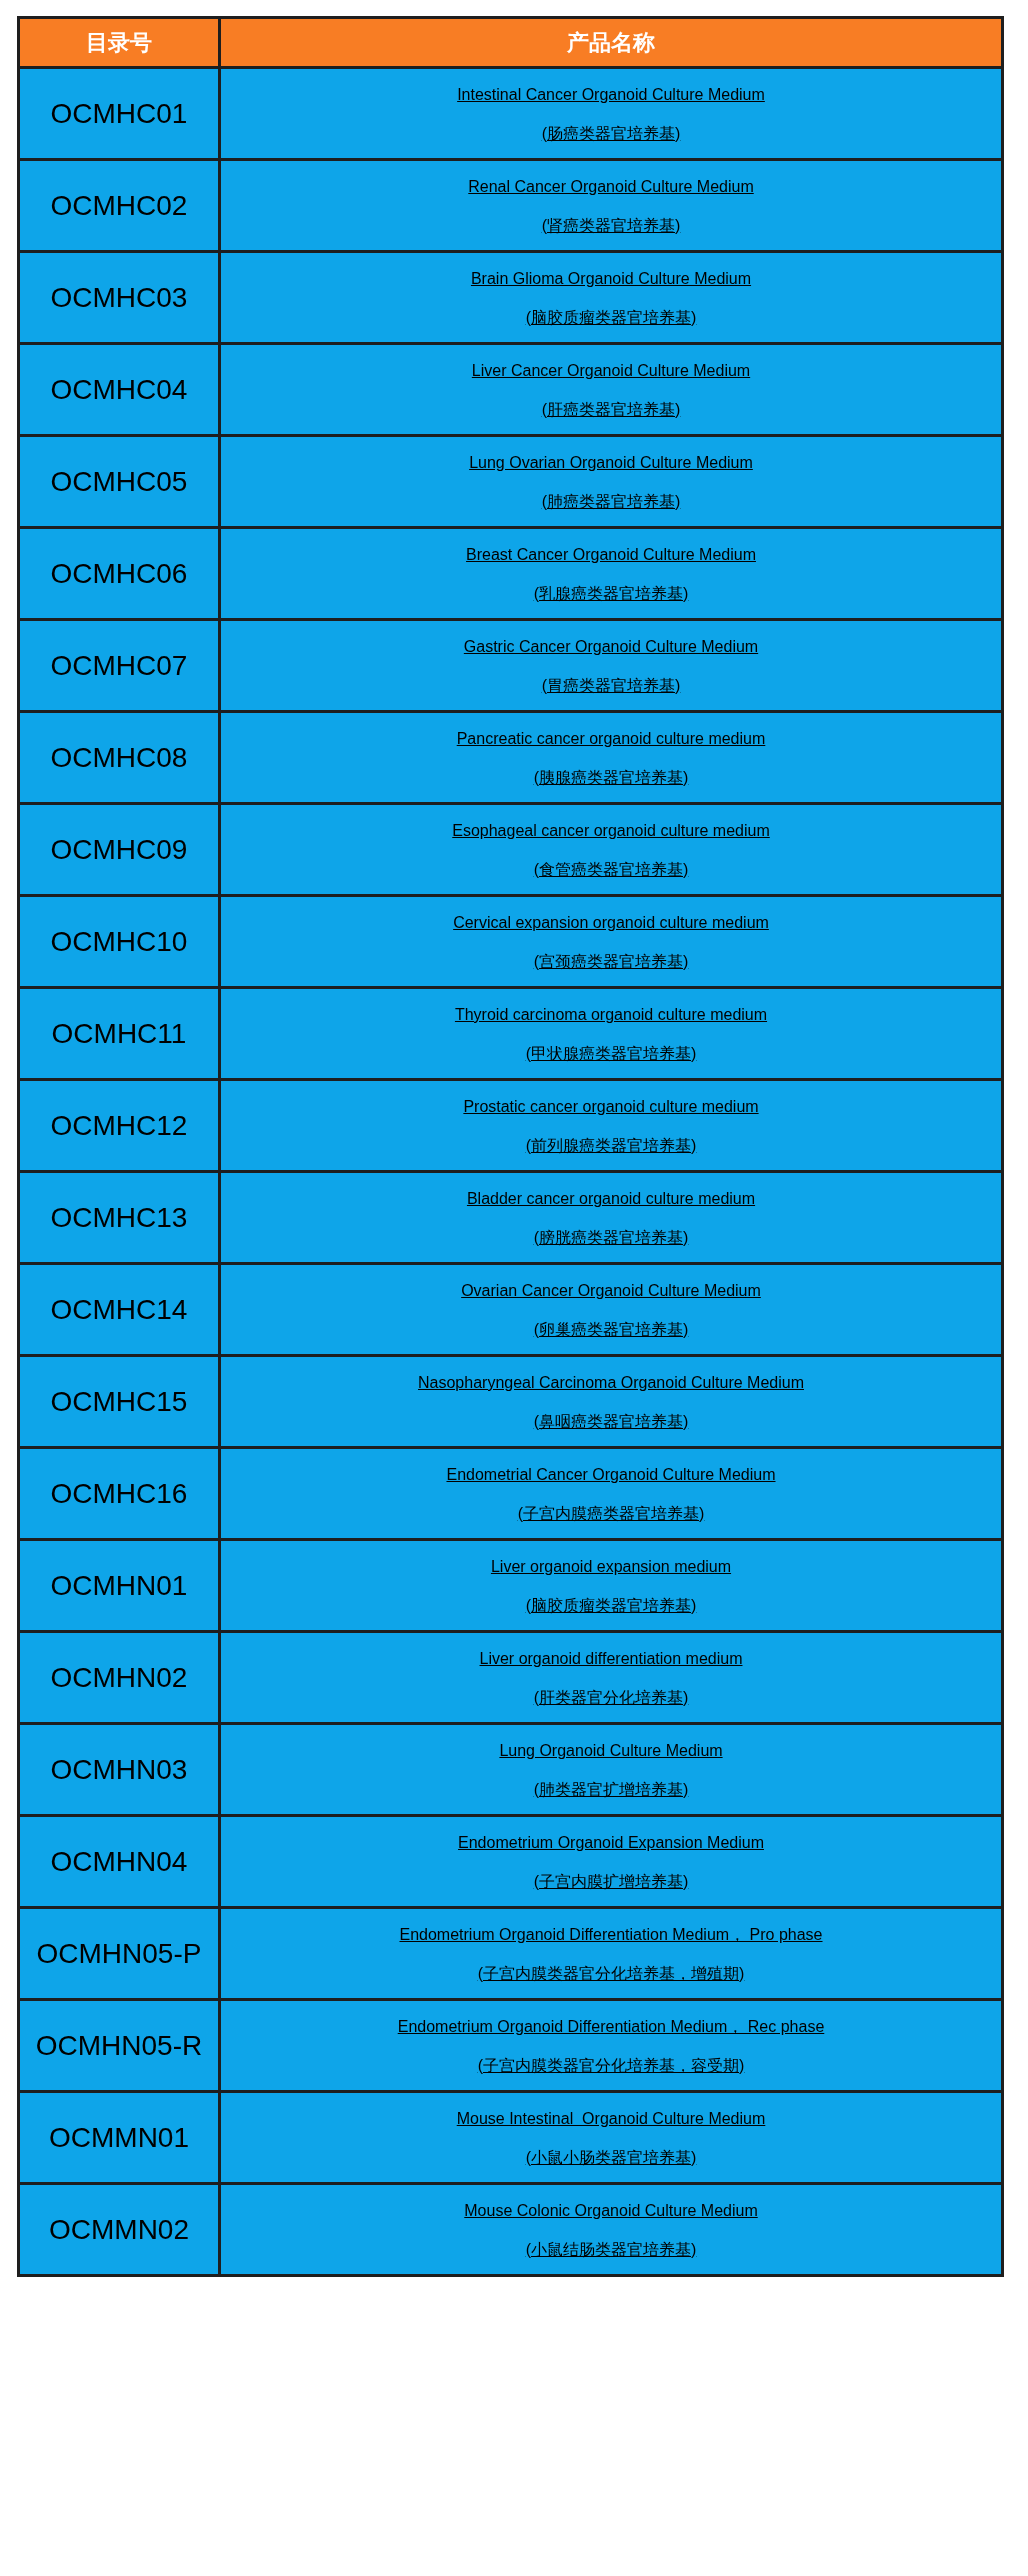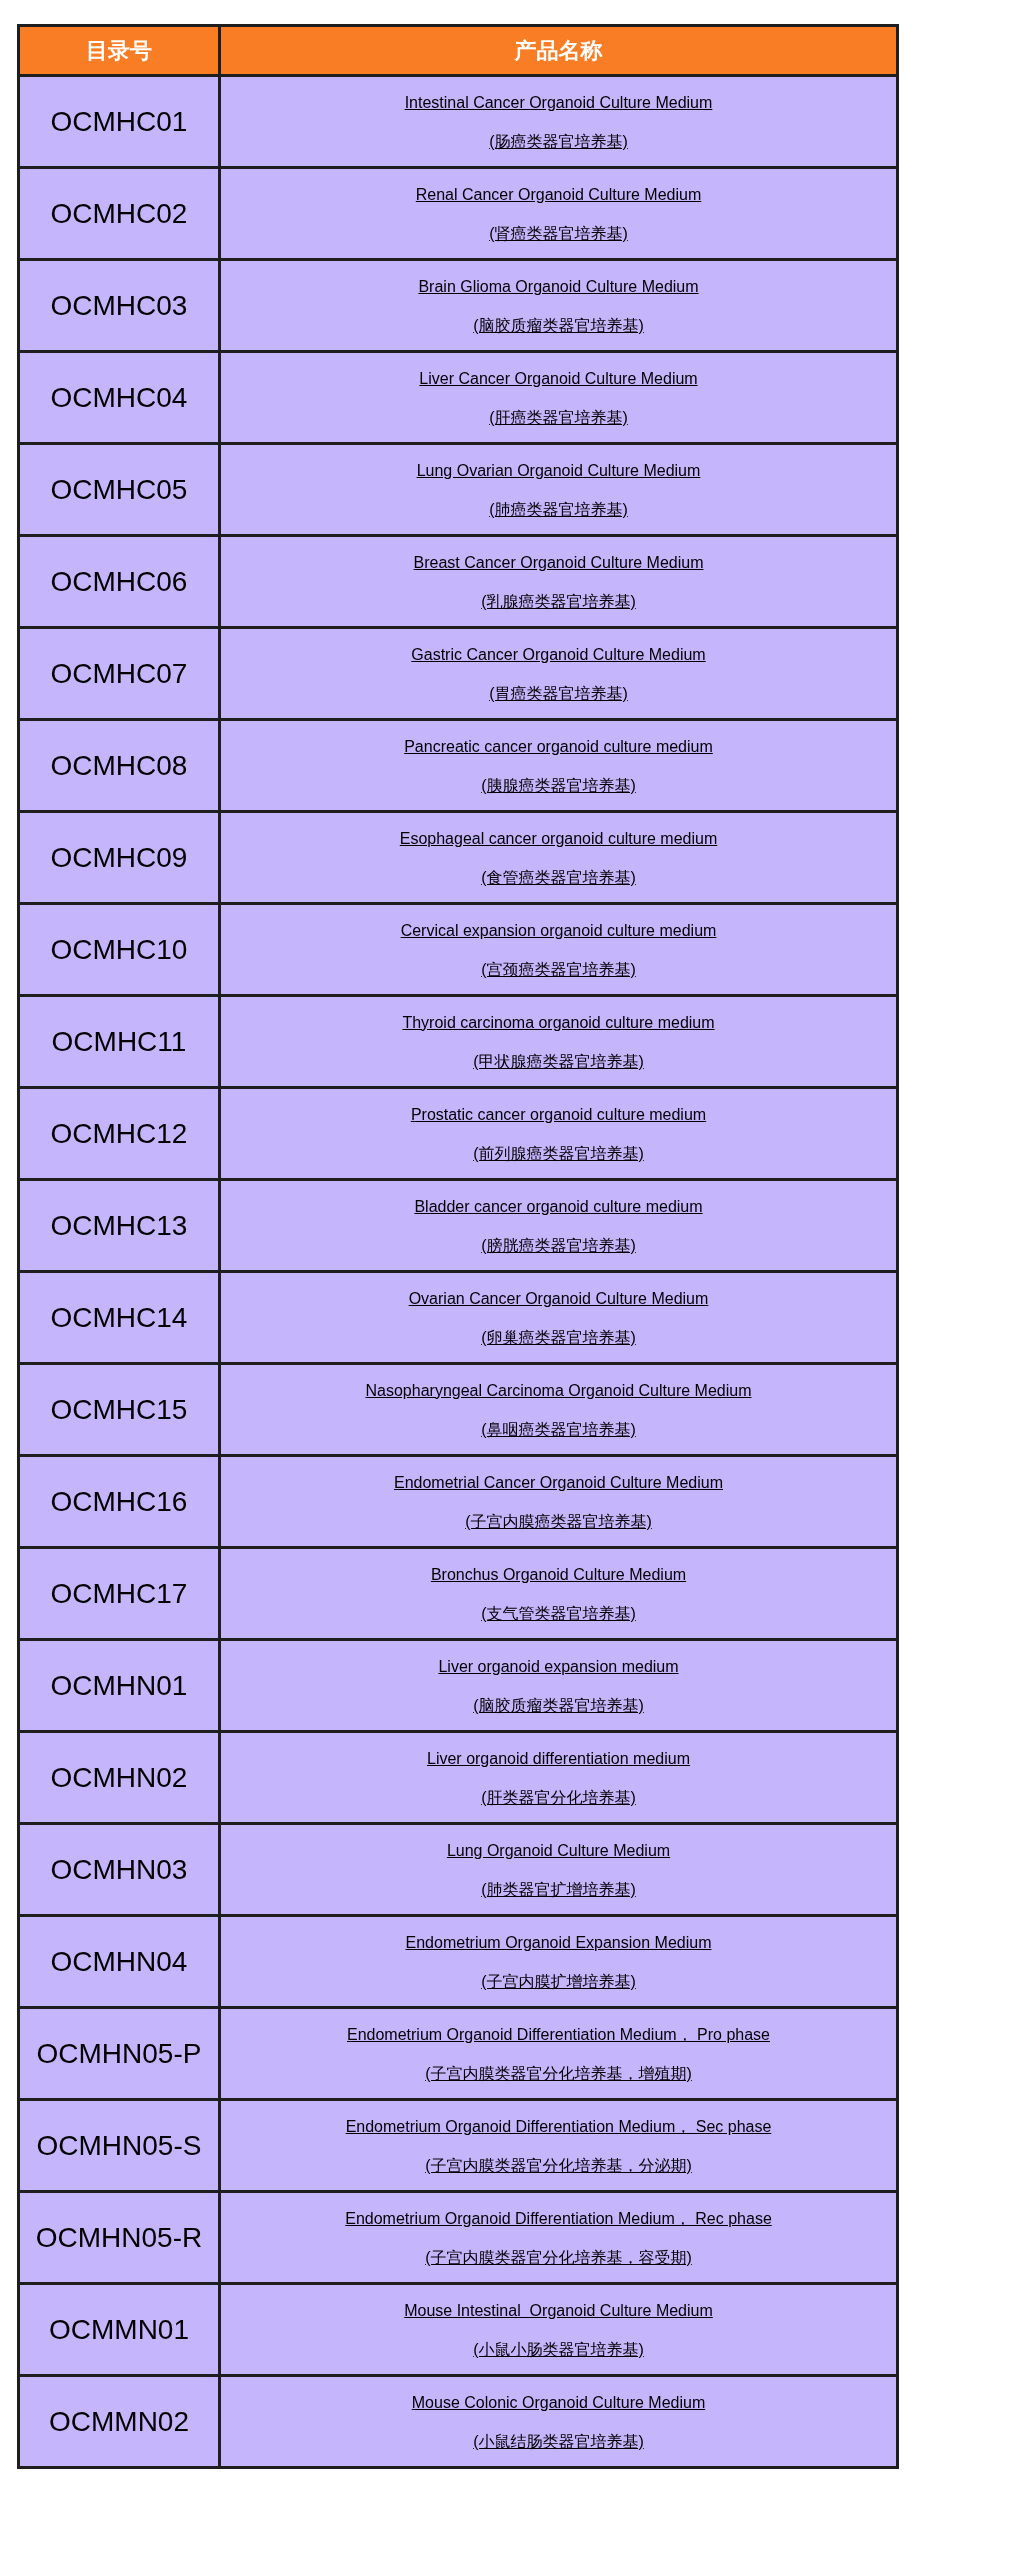--- a/index.html
+++ b/index.html
@@ -18,25 +18,25 @@
   body {
     width: 1028px;
     height: 2576px;
     position: relative;
     font-family: "Liberation Sans", "DejaVu Sans", sans-serif;
     color: var(--body-text);
   }
   table.product-table {
     position: absolute;
     left: 17px;
-    top: 24px;
-    width: 882px;
+    top: 16px;
+    width: 987px;
     border-collapse: collapse;
     table-layout: fixed;
-    background: #c4b5fd;
+    background: #0ea5e9;
   }
   table.product-table col.col-catalog { width: 201px; }
   table.product-table th,
   table.product-table td {
     border: 3px solid var(--border-color);
     padding: 0;
   }
   table.product-table th {
     height: 50px;
     background: var(--header-bg);
@@ -187,27 +187,20 @@
     </td>
   </tr>
       <tr>
     <td class="catalog-cell">OCMHC16</td>
     <td class="product-cell">
       <span class="name-en">Endometrial Cancer Organoid Culture Medium</span>
       <span class="name-zh">(子宫内膜癌类器官培养基)</span>
     </td>
   </tr>
       <tr>
-    <td class="catalog-cell">OCMHC17</td>
-    <td class="product-cell">
-      <span class="name-en">Bronchus Organoid Culture Medium</span>
-      <span class="name-zh">(支气管类器官培养基)</span>
-    </td>
-  </tr>
-      <tr>
     <td class="catalog-cell">OCMHN01</td>
     <td class="product-cell">
       <span class="name-en">Liver organoid expansion medium</span>
       <span class="name-zh">(脑胶质瘤类器官培养基)</span>
     </td>
   </tr>
       <tr>
     <td class="catalog-cell">OCMHN02</td>
     <td class="product-cell">
       <span class="name-en">Liver organoid differentiation medium</span>
@@ -226,27 +219,20 @@
     <td class="product-cell">
       <span class="name-en">Endometrium Organoid Expansion Medium</span>
       <span class="name-zh">(子宫内膜扩增培养基)</span>
     </td>
   </tr>
       <tr>
     <td class="catalog-cell">OCMHN05-P</td>
     <td class="product-cell">
       <span class="name-en">Endometrium Organoid Differentiation Medium， Pro phase</span>
       <span class="name-zh">(子宫内膜类器官分化培养基，增殖期)</span>
-    </td>
-  </tr>
-      <tr>
-    <td class="catalog-cell">OCMHN05-S</td>
-    <td class="product-cell">
-      <span class="name-en">Endometrium Organoid Differentiation Medium， Sec phase</span>
-      <span class="name-zh">(子宫内膜类器官分化培养基，分泌期)</span>
     </td>
   </tr>
       <tr>
     <td class="catalog-cell">OCMHN05-R</td>
     <td class="product-cell">
       <span class="name-en">Endometrium Organoid Differentiation Medium， Rec phase</span>
       <span class="name-zh">(子宫内膜类器官分化培养基，容受期)</span>
     </td>
   </tr>
       <tr>

